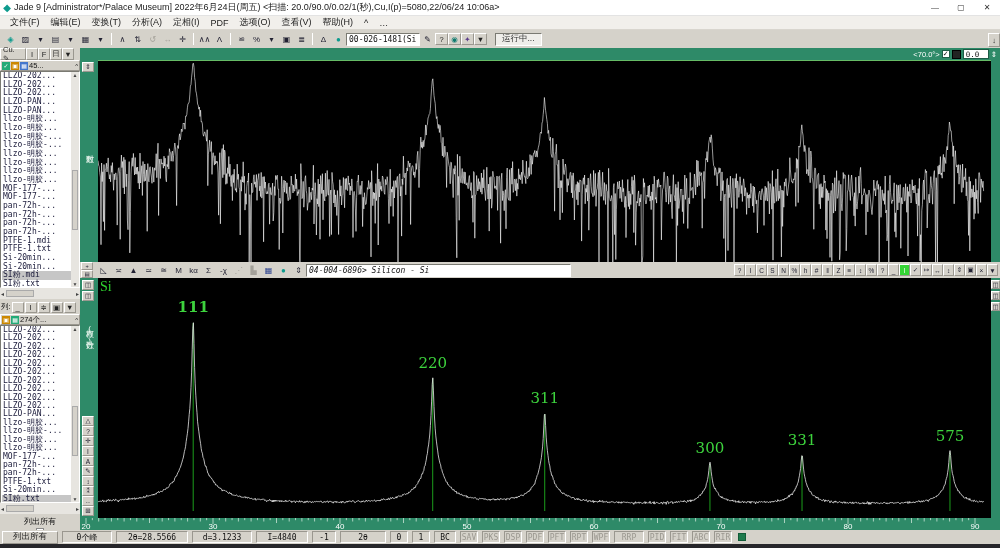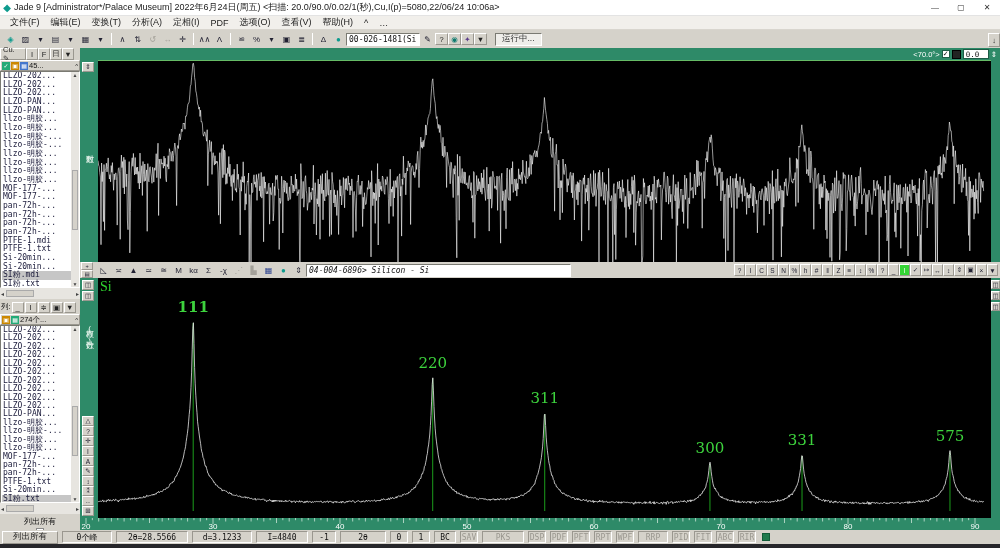--- a/index.html
+++ b/index.html
@@ -545,21 +545,21 @@
       <span class="scell" style="width: 50px;">0个峰</span>
       <span class="scell" style="width: 72px;">2θ=28.5566</span>
       <span class="scell" style="width: 60px;">d=3.1233</span>
       <span class="scell" style="width: 52px;">I=4840</span>
       <span class="scell" style="width: 24px;">-1</span>
       <span class="scell" style="width: 46px;">2θ</span>
       <span class="scell" style="width: 18px;">0</span>
       <span class="scell" style="width: 18px;">1</span>
       <span class="scell" style="width: 22px;">BC</span>
       <span class="scell dim" style="width: 18px;">SAV</span>
-      <span class="scell dim" style="width: 42px;">PKS</span>
+      <span class="scell dim" style="width: 18px;">PKS</span>
       <span class="scell dim" style="width: 18px;">DSP</span>
       <span class="scell dim" style="width: 18px;">PDF</span>
       <span class="scell dim" style="width: 18px;">PFT</span>
       <span class="scell dim" style="width: 18px;">RPT</span>
       <span class="scell dim" style="width: 18px;">WPF</span>
       <span class="scell dim" style="width: 30px;">RRP</span>
       <span class="scell dim" style="width: 18px;">PID</span>
       <span class="scell dim" style="width: 18px;">FIT</span>
       <span class="scell dim" style="width: 18px;">ABC</span>
       <span class="scell dim" style="width: 18px;">RIR</span>

